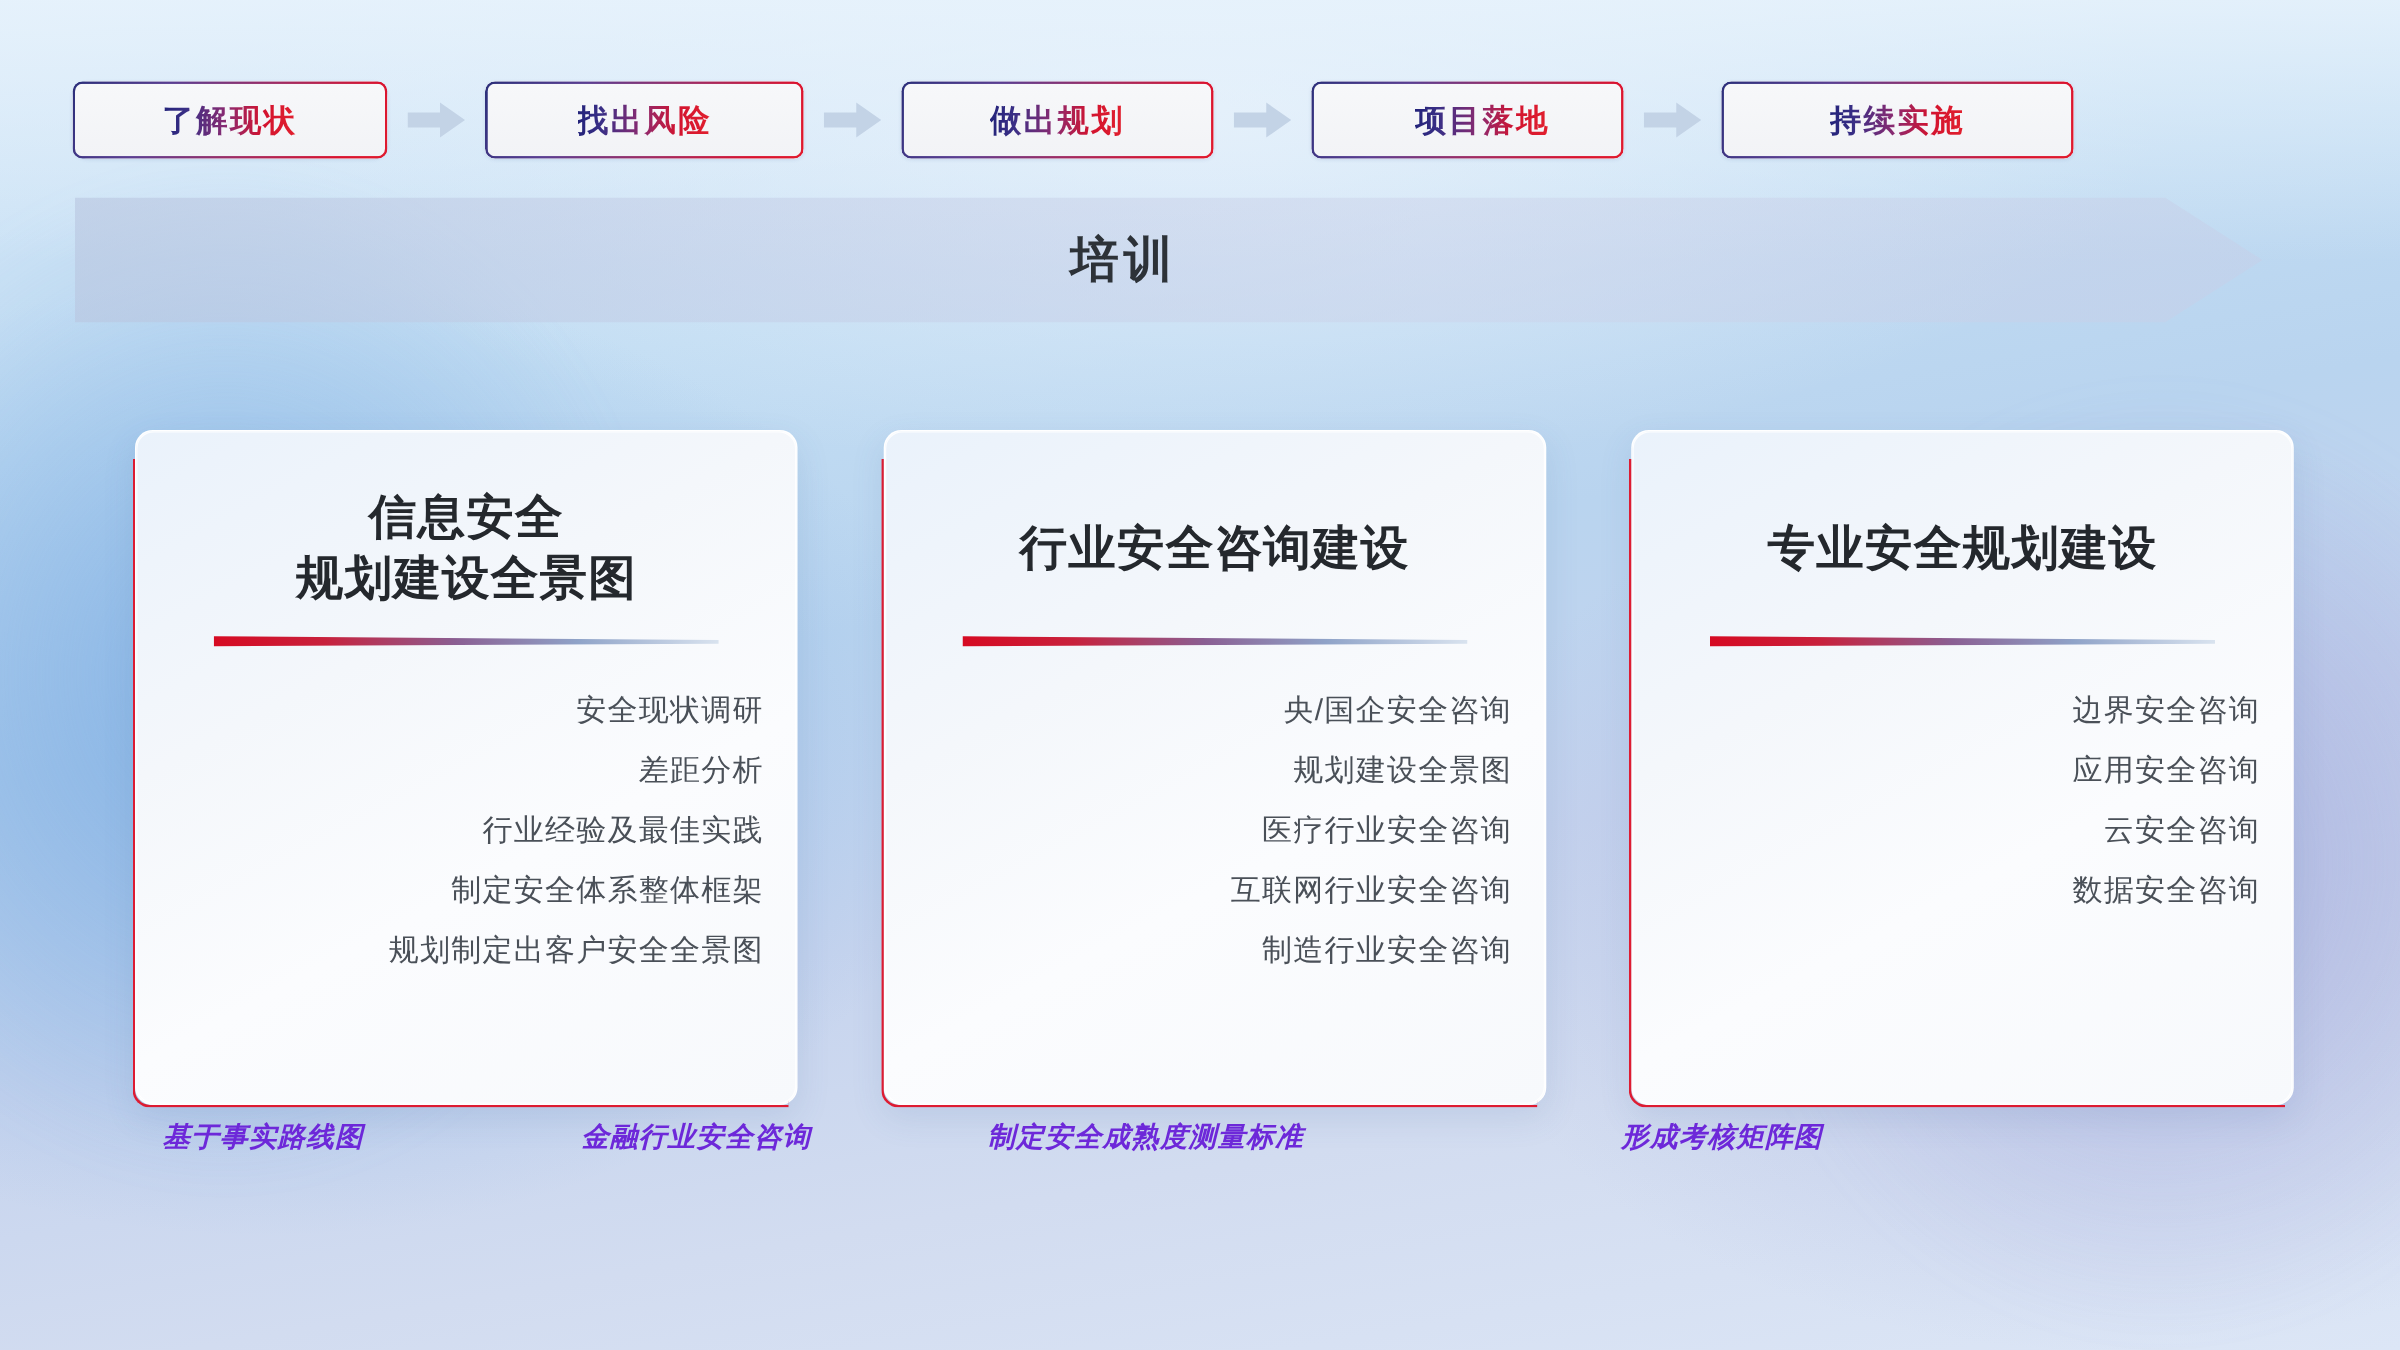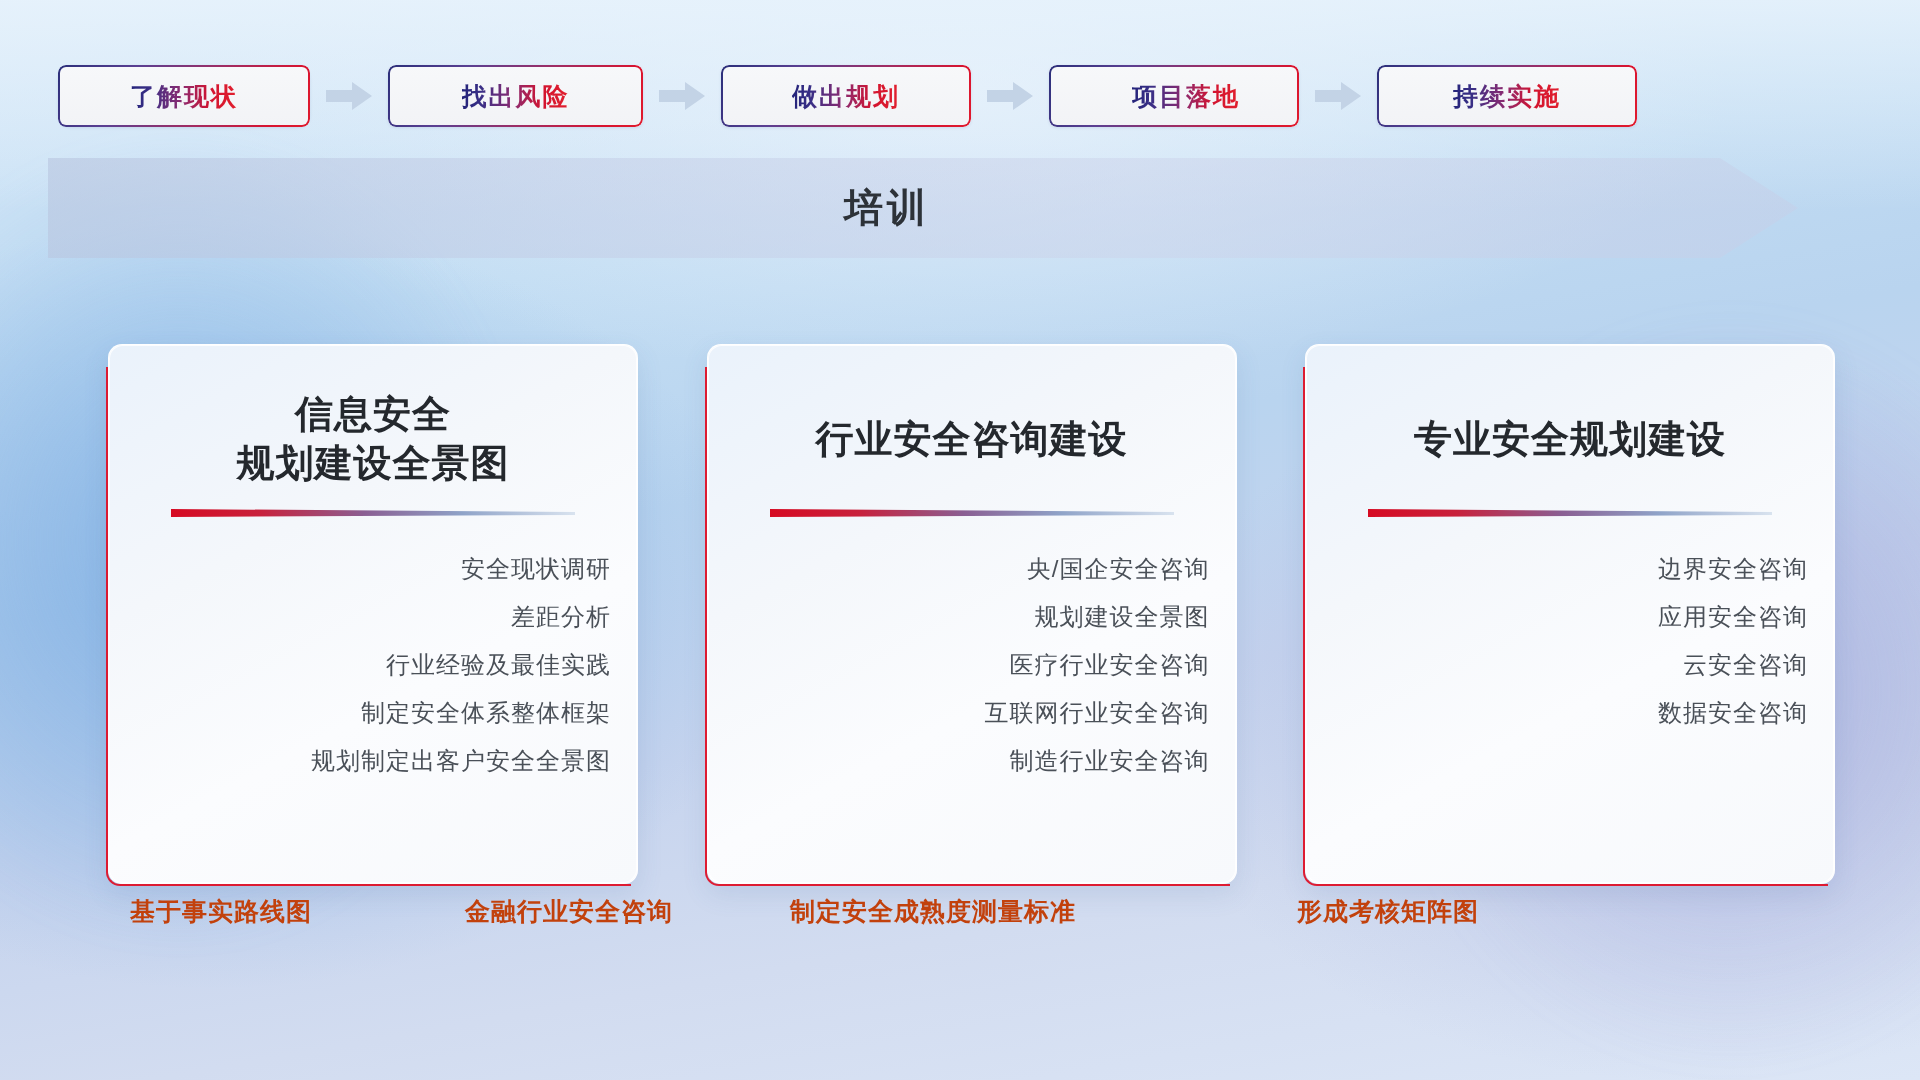--- a/index.html
+++ b/index.html
@@ -61,31 +61,31 @@
     font-size: 25px; font-weight: 700; letter-spacing: 2px;
     background: linear-gradient(90deg, #23237a 0%, #3a2f86 18%, #8c2a70 48%, #d2132f 74%, #e2202e 100%);
     -webkit-background-clip: text; background-clip: text;
     -webkit-text-fill-color: transparent; color: transparent;
     white-space: nowrap;
   }
   .chip-w1 { width: 252px; border-radius: 13px; }
   .chip-w2 { width: 255px; }
   .chip-w3 { width: 250px; }
   .chip-w4 { width: 250px; padding-left: 24px; }
-  .chip-w5 { width: 260px; }
+  .chip-w5 { width: 282px; }
 
   .step-arrow {
     flex: 0 0 auto; width: 46px; height: 30px; margin: 0 16px;
     position: relative;
   }
   .step-arrow svg { display: block; }
 
   
   .banner {
-    position: absolute; left: 48px; top: 158px; width: 1750px; height: 100px;
+    position: absolute; left: 60px; top: 158px; width: 1750px; height: 100px;
   }
   .banner svg { display: block; width: 100%; height: 100%; }
   .banner-label {
     position: absolute; left: 0; right: 72px; top: 0; height: 100px;
     display: flex; align-items: center; justify-content: center;
     font-size: 39px; font-weight: 700; color: #2d3238; letter-spacing: 4px;
   }
 
   
   .cards {
@@ -141,22 +141,23 @@
   .card-list .li {
     font-size: 24px; color: #4a5058; text-align: right;
     line-height: 1.0; padding: 12px 0; letter-spacing: 1px;
     white-space: nowrap;
   }
 
   
   .captions { position: absolute; left: 0; top: 895px; width: 1920px; height: 50px; }
   .caption {
     position: absolute; top: 0;
-    font-size: 25px; font-weight: 700; color: #c2410c; letter-spacing: 1px;
+    font-size: 22px; font-weight: 700; color: #6d28d9; letter-spacing: 1px;
     white-space: nowrap;
+    font-style: italic;
   }
   .cap0 { left: 130px; }
   .cap1 { left: 465px; }
   .cap2 { left: 790px; }
   .cap3 { left: 1297px; }
 </style>
 </head>
 <body>
 
 <div class="bg"></div>

